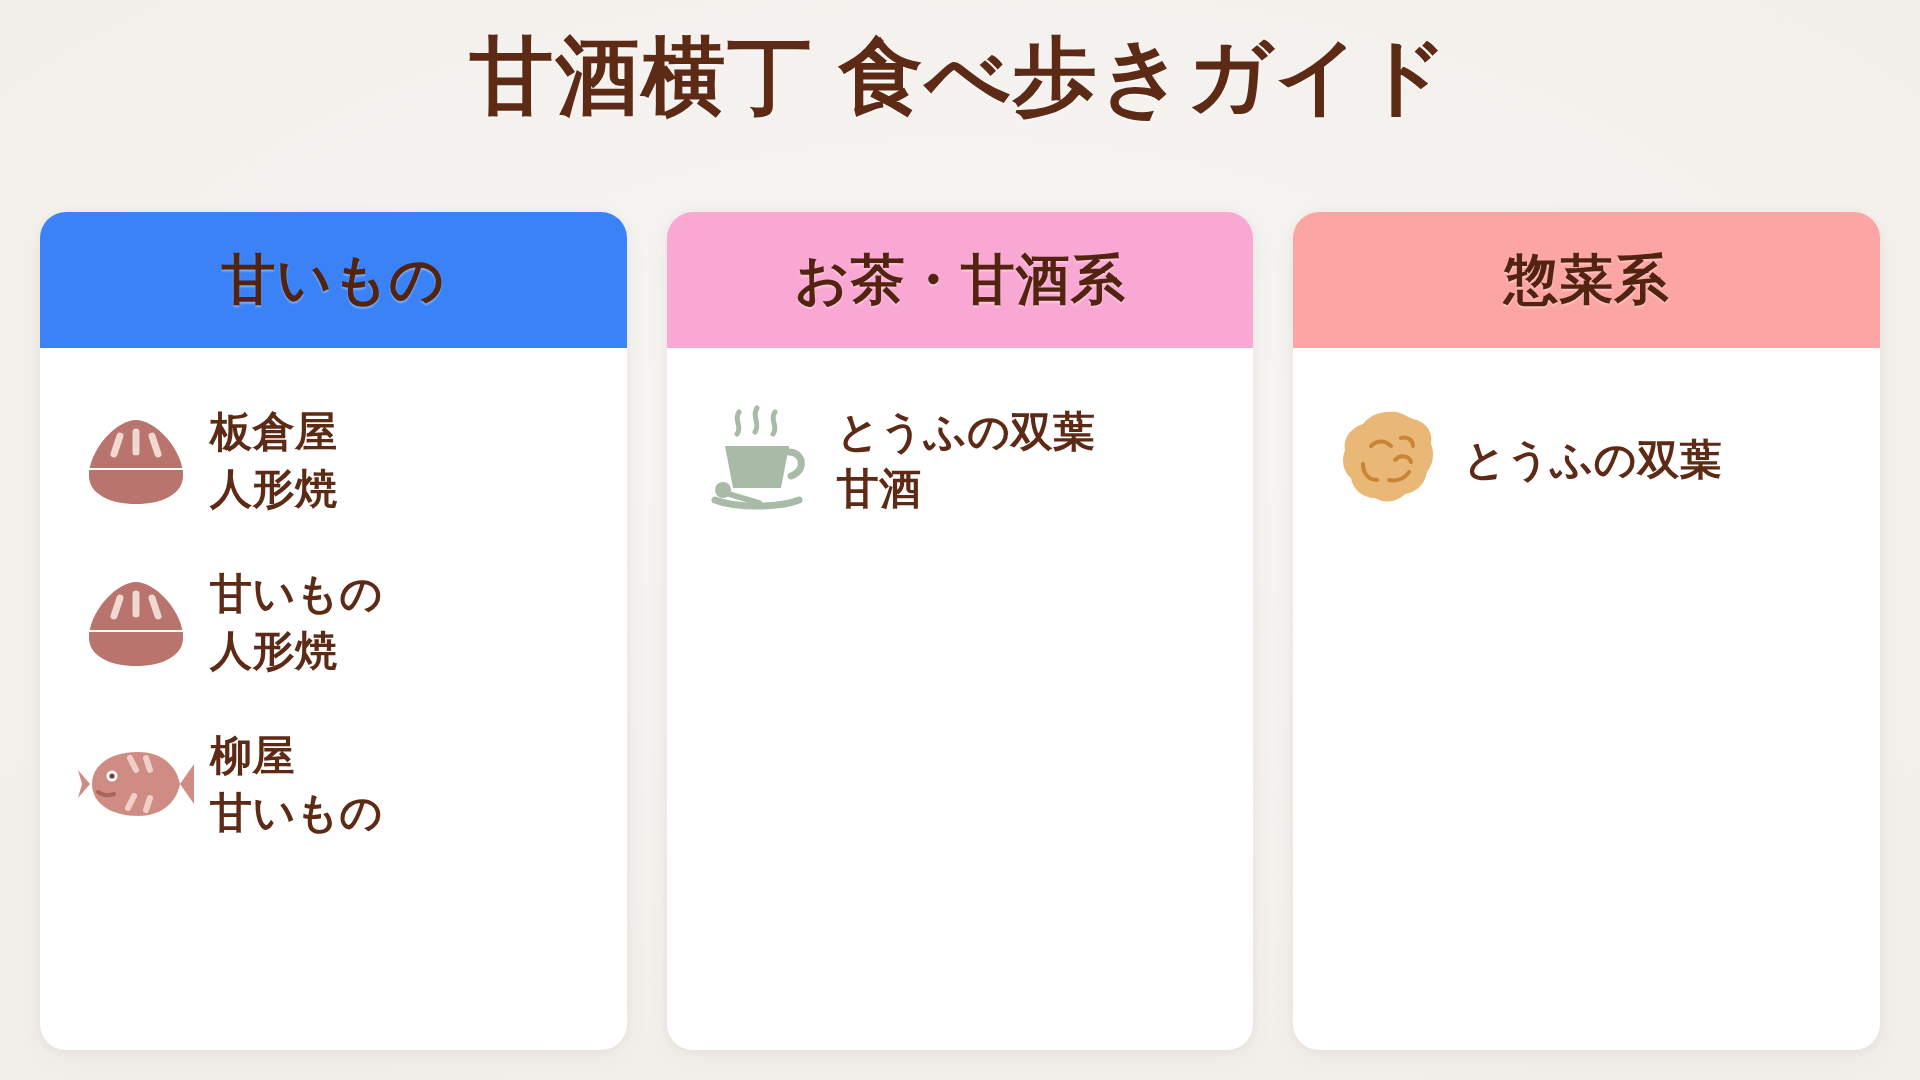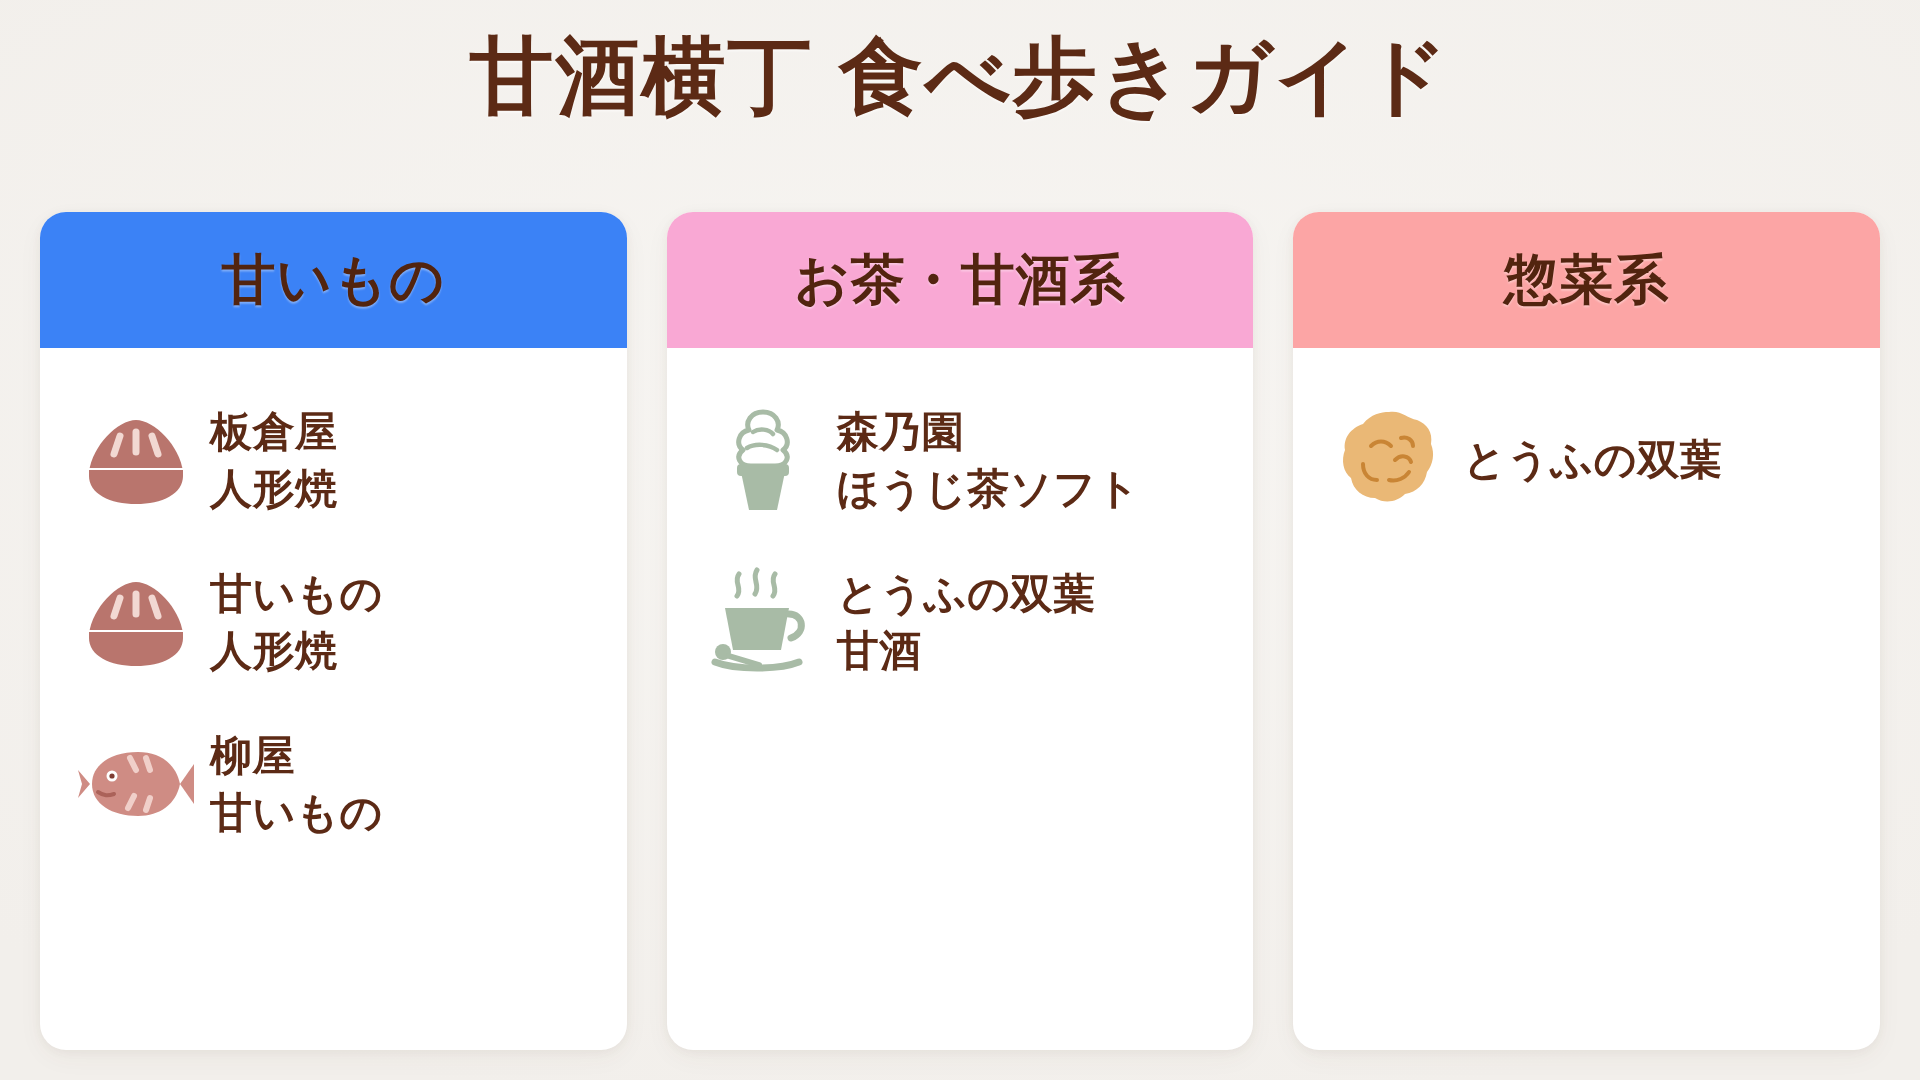--- a/index.html
+++ b/index.html
@@ -172,35 +172,20 @@
 
       </div>
     </section>
 
     <section class="card">
       <div class="card-header" style="background:#f9a8d4;">
         <span>お茶・甘酒系</span>
       </div>
       <div class="card-body">
 
-        <div class="item">
-          <span class="item-icon">
-            <svg width="104" height="116" viewBox="0 0 104 116">
-              <path d="M30 70 L74 70 L66 108 L38 108 Z" fill="#a8bba6"></path>
-              <rect x="26" y="62" width="52" height="12" rx="4" fill="#a8bba6"></rect>
-              <path d="M52 10 C64 10 70 20 66 28 C76 30 80 42 72 48 C80 54 76 64 64 64 L40 64 C28 64 24 54 32 48 C24 42 28 30 38 28 C34 20 40 10 52 10 Z" fill="#ffffff" stroke="#a8bba6" stroke-width="5" stroke-linejoin="round"></path>
-              <path d="M42 30 C48 26 58 27 62 32" stroke="#a8bba6" stroke-width="4.5" fill="none" stroke-linecap="round"></path>
-              <path d="M36 46 C44 41 58 42 66 48" stroke="#a8bba6" stroke-width="4.5" fill="none" stroke-linecap="round"></path>
-            </svg>
-          </span>
-          <span class="item-text">
-            <span class="item-shop">森乃園</span>
-            <span class="item-dish">ほうじ茶ソフト</span>
-          </span>
-        </div>
 
         <div class="item">
           <span class="item-icon">
             <svg width="112" height="112" viewBox="0 0 112 112">
               <path d="M32 8 C26 16 36 22 30 30" stroke="#a8bba6" stroke-width="5" fill="none" stroke-linecap="round"></path>
               <path d="M50 4 C44 13 54 19 48 28" stroke="#a8bba6" stroke-width="5" fill="none" stroke-linecap="round"></path>
               <path d="M68 8 C62 16 72 22 66 30" stroke="#a8bba6" stroke-width="5" fill="none" stroke-linecap="round"></path>
               <path d="M18 42 L82 42 L74 84 L26 84 Z" fill="#a8bba6"></path>
               <path d="M82 48 C96 48 100 66 84 72" stroke="#a8bba6" stroke-width="7" fill="none" stroke-linecap="round"></path>
               <path d="M8 96 C28 104 72 104 92 96" stroke="#a8bba6" stroke-width="7" fill="none" stroke-linecap="round"></path>

